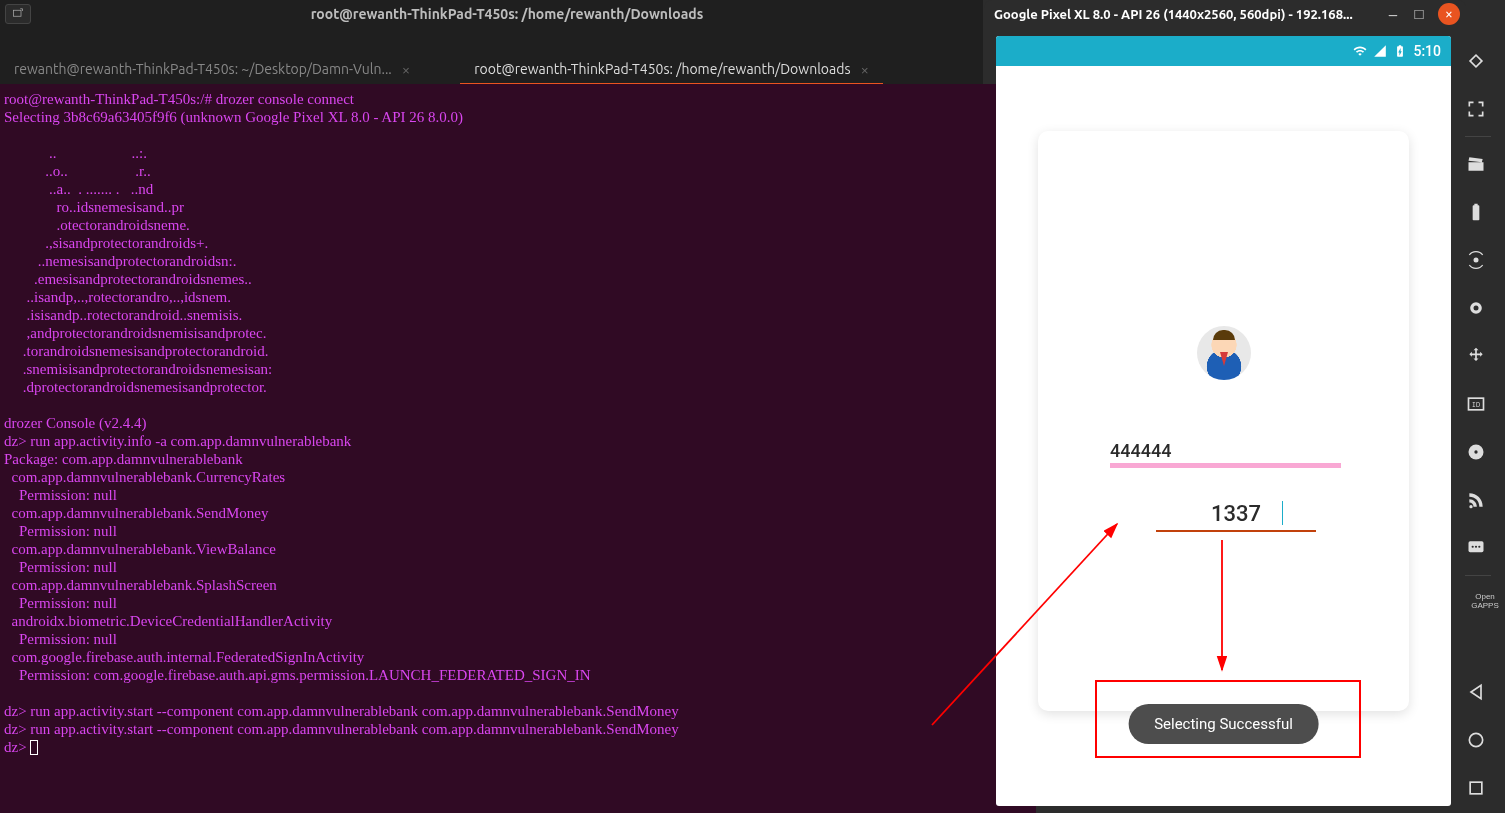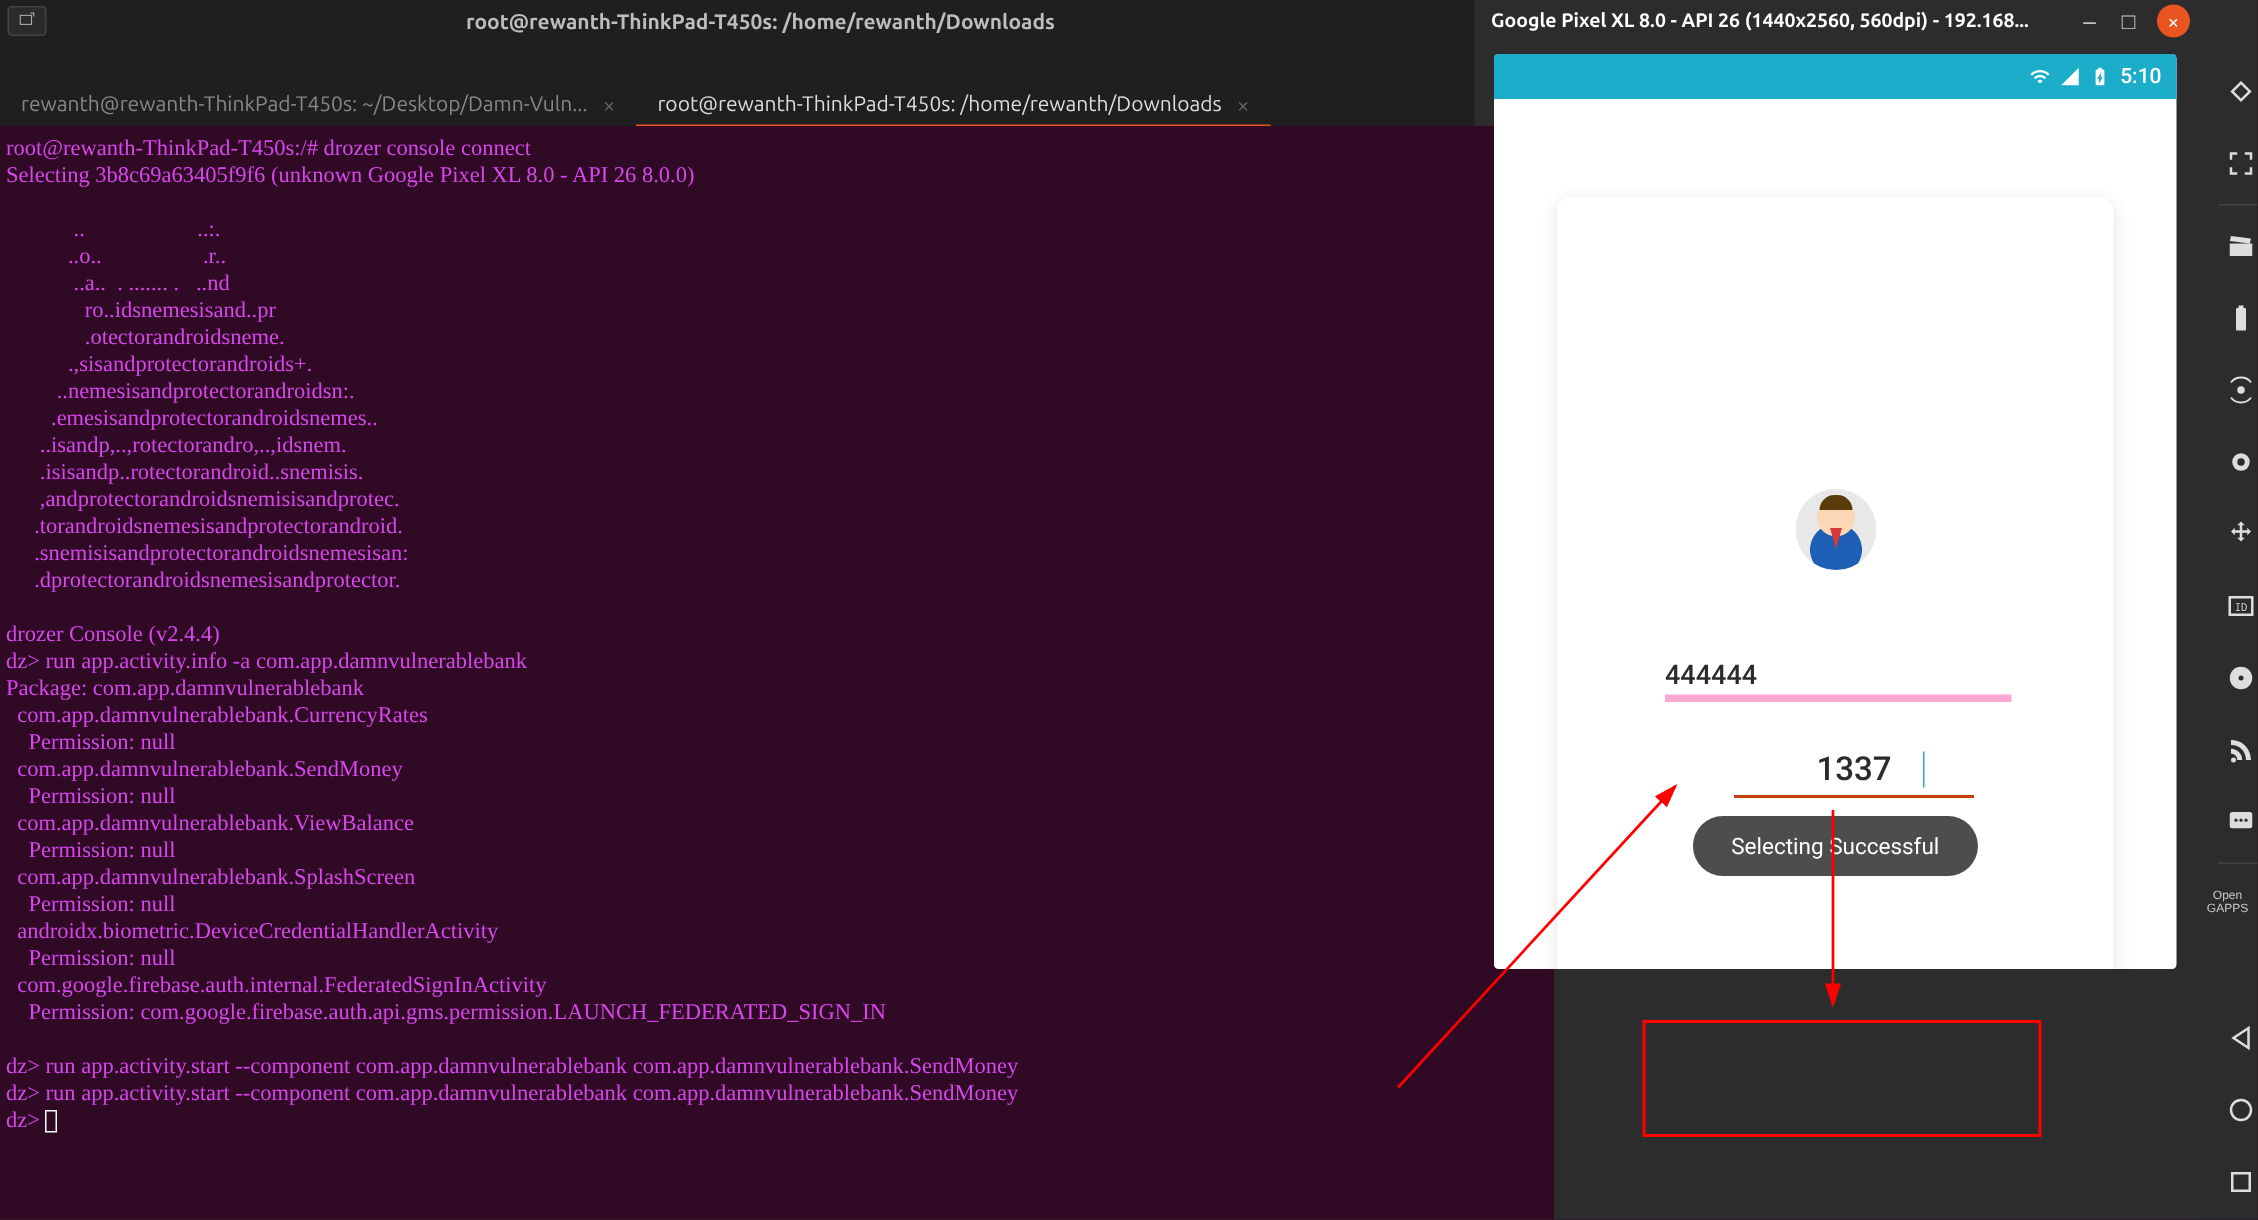--- a/index.html
+++ b/index.html
@@ -26,20 +26,21 @@
   .titlebar .title {
     flex:1; text-align:center; color:#bdbdbd; font-family:"Ubuntu","Segoe UI",sans-serif;
     font-size:14px; font-weight:bold;
   }
   
   .tabbar {
     position:absolute; left:0; top:28px; height:56px; width:983px;
     background:#1f1f1f;
     display:flex; align-items:flex-end;
     padding-top:26px;
+    gap:36px;
   }
   .tab {
     height:30px; display:flex; align-items:center;
     padding:0 14px; font-family:"Ubuntu","Segoe UI",sans-serif; font-size:14px;
     color:#888; position:relative; cursor:pointer;
   }
   .tab.active { color:#ddd; }
   .tab.active::after {
     content:""; position:absolute; left:0; right:0; bottom:-1px; height:2px;
     background:#e95420;
@@ -74,21 +75,21 @@
   .emu .winbtn { width:26px; text-align:center; color:#ccc; font-size:15px; cursor:pointer; }
   .emu .closebtn {
     width:22px; height:22px; border-radius:50%; background:#e95420;
     display:flex; align-items:center; justify-content:center;
     margin-left:6px; margin-right:6px; cursor:pointer;
   }
   .emu .closebtn span { color:#fff; font-size:14px; line-height:1; }
   
   .phone {
     position:absolute; left:996px; top:36px;
-    width:455px; height:610px;
+    width:455px; height:770px;
     background:#fff;
     border-radius:3px;
     overflow:hidden;
   }
   .statusbar {
     height:30px; background:#1badc9;
     display:flex; align-items:center; justify-content:flex-end;
     padding:0 10px; color:#fff; font-family:"Roboto","Segoe UI",sans-serif;
     font-size:13px; font-weight:500; gap:6px;
   }
@@ -141,21 +142,21 @@
   .toast {
     position:absolute; left:50%; bottom:62px; transform:translateX(-50%);
     background:#4d4d4d; color:#fff;
     font-family:"Roboto","Segoe UI",sans-serif; font-size:15px;
     padding:11px 26px; border-radius:24px;
   }
   
   .sidetools {
     position:absolute; right:0; top:36px; width:40px; height:777px;
     background:#2c2c2c;
-    display:flex; flex-direction:column; align-items:flex-end;
+    display:flex; flex-direction:column; align-items:flex-start;
     padding-top:14px; gap:26px;
   }
   .sidetools .tool { width:22px; height:22px; display:flex; align-items:center; justify-content:center; cursor:pointer; }
   .sidetools svg { width:20px; height:20px; fill:#ddd; }
   .sidetools .divider { width:26px; height:1px; background:#444; margin:-10px 0; }
   .sidetools .gapps { font-size:8px; color:#ccc; font-family:Liberation Sans, sans-serif; text-align:center; line-height:9px; }
   
   .redbox {
     position:absolute; left:1095px; top:680px; width:266px; height:78px;
     border:2px solid #ff0000; pointer-events:none;

